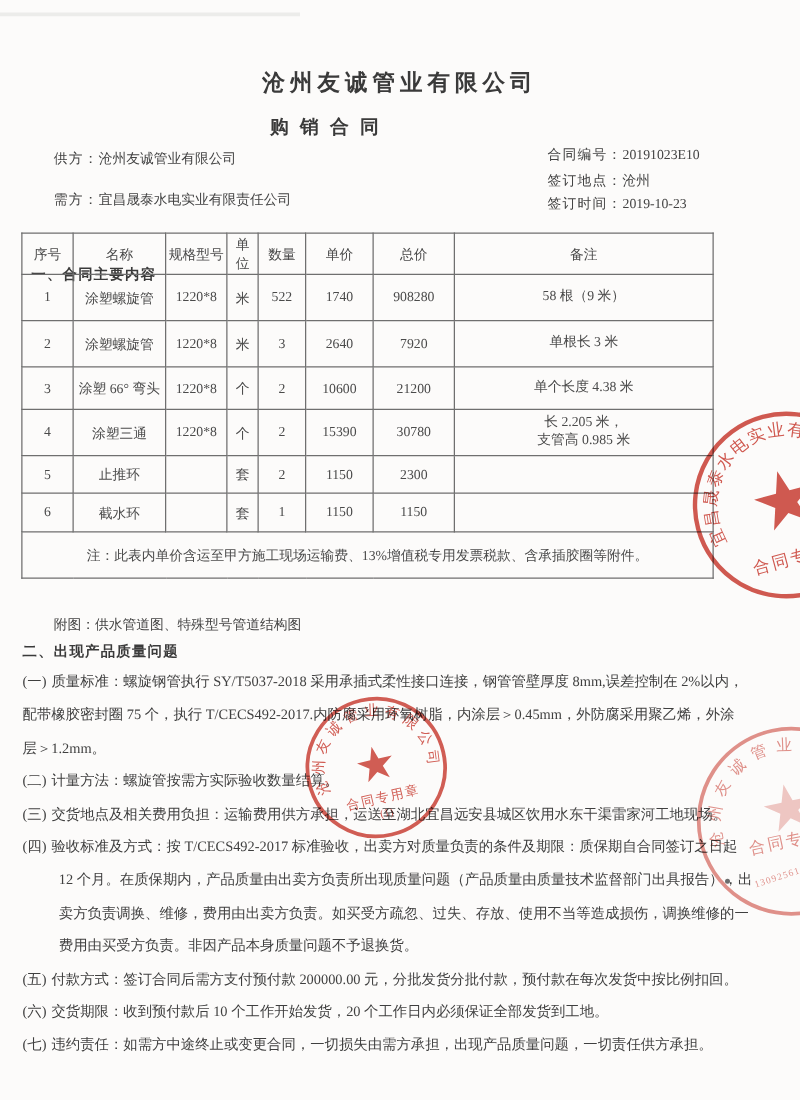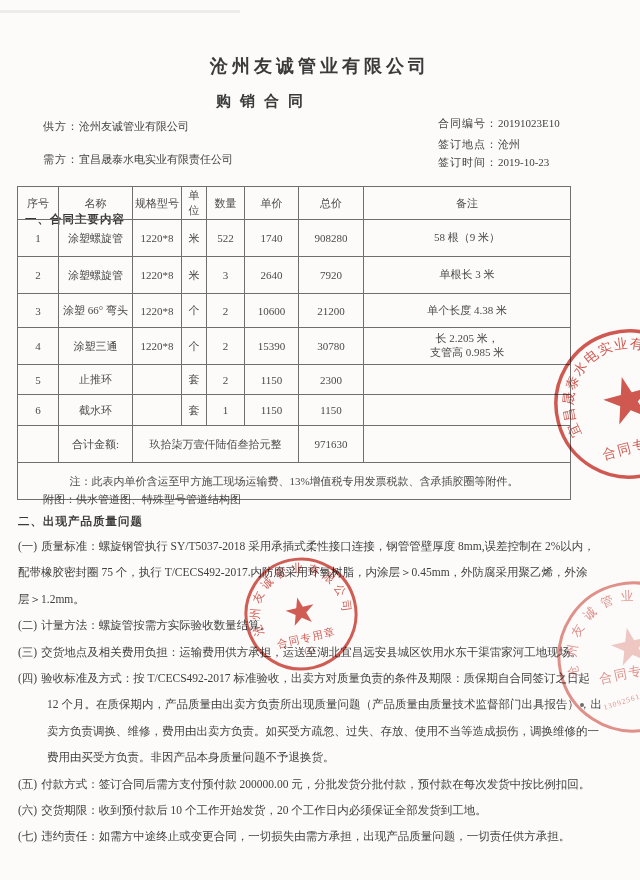--- a/index.html
+++ b/index.html
@@ -153,27 +153,20 @@
         <td>截水环</td>
         <td></td>
         <td>套</td>
         <td>1</td>
         <td>1150</td>
         <td>1150</td>
         <td class="remark"></td>
       </tr>
     </tbody>
   <tbody>
-    <tr class="total-row">
-      <td></td>
-      <td>合计金额:</td>
-      <td colspan="4">玖拾柒万壹仟陆佰叁拾元整</td>
-      <td>971630</td>
-      <td></td>
-    </tr>
     <tr class="note-row">
       <td colspan="8" class="note">注：此表内单价含运至甲方施工现场运输费、13%增值税专用发票税款、含承插胶圈等附件。</td>
     </tr>
   </tbody>
 </table>
 
 <div class="abs info" style="left:18px;top:492px;">附图：供水管道图、特殊型号管道结构图</div>
 <div class="abs sect" style="left:18px;top:514px;">二、出现产品质量问题</div>
 
 <div class="abs terms">

